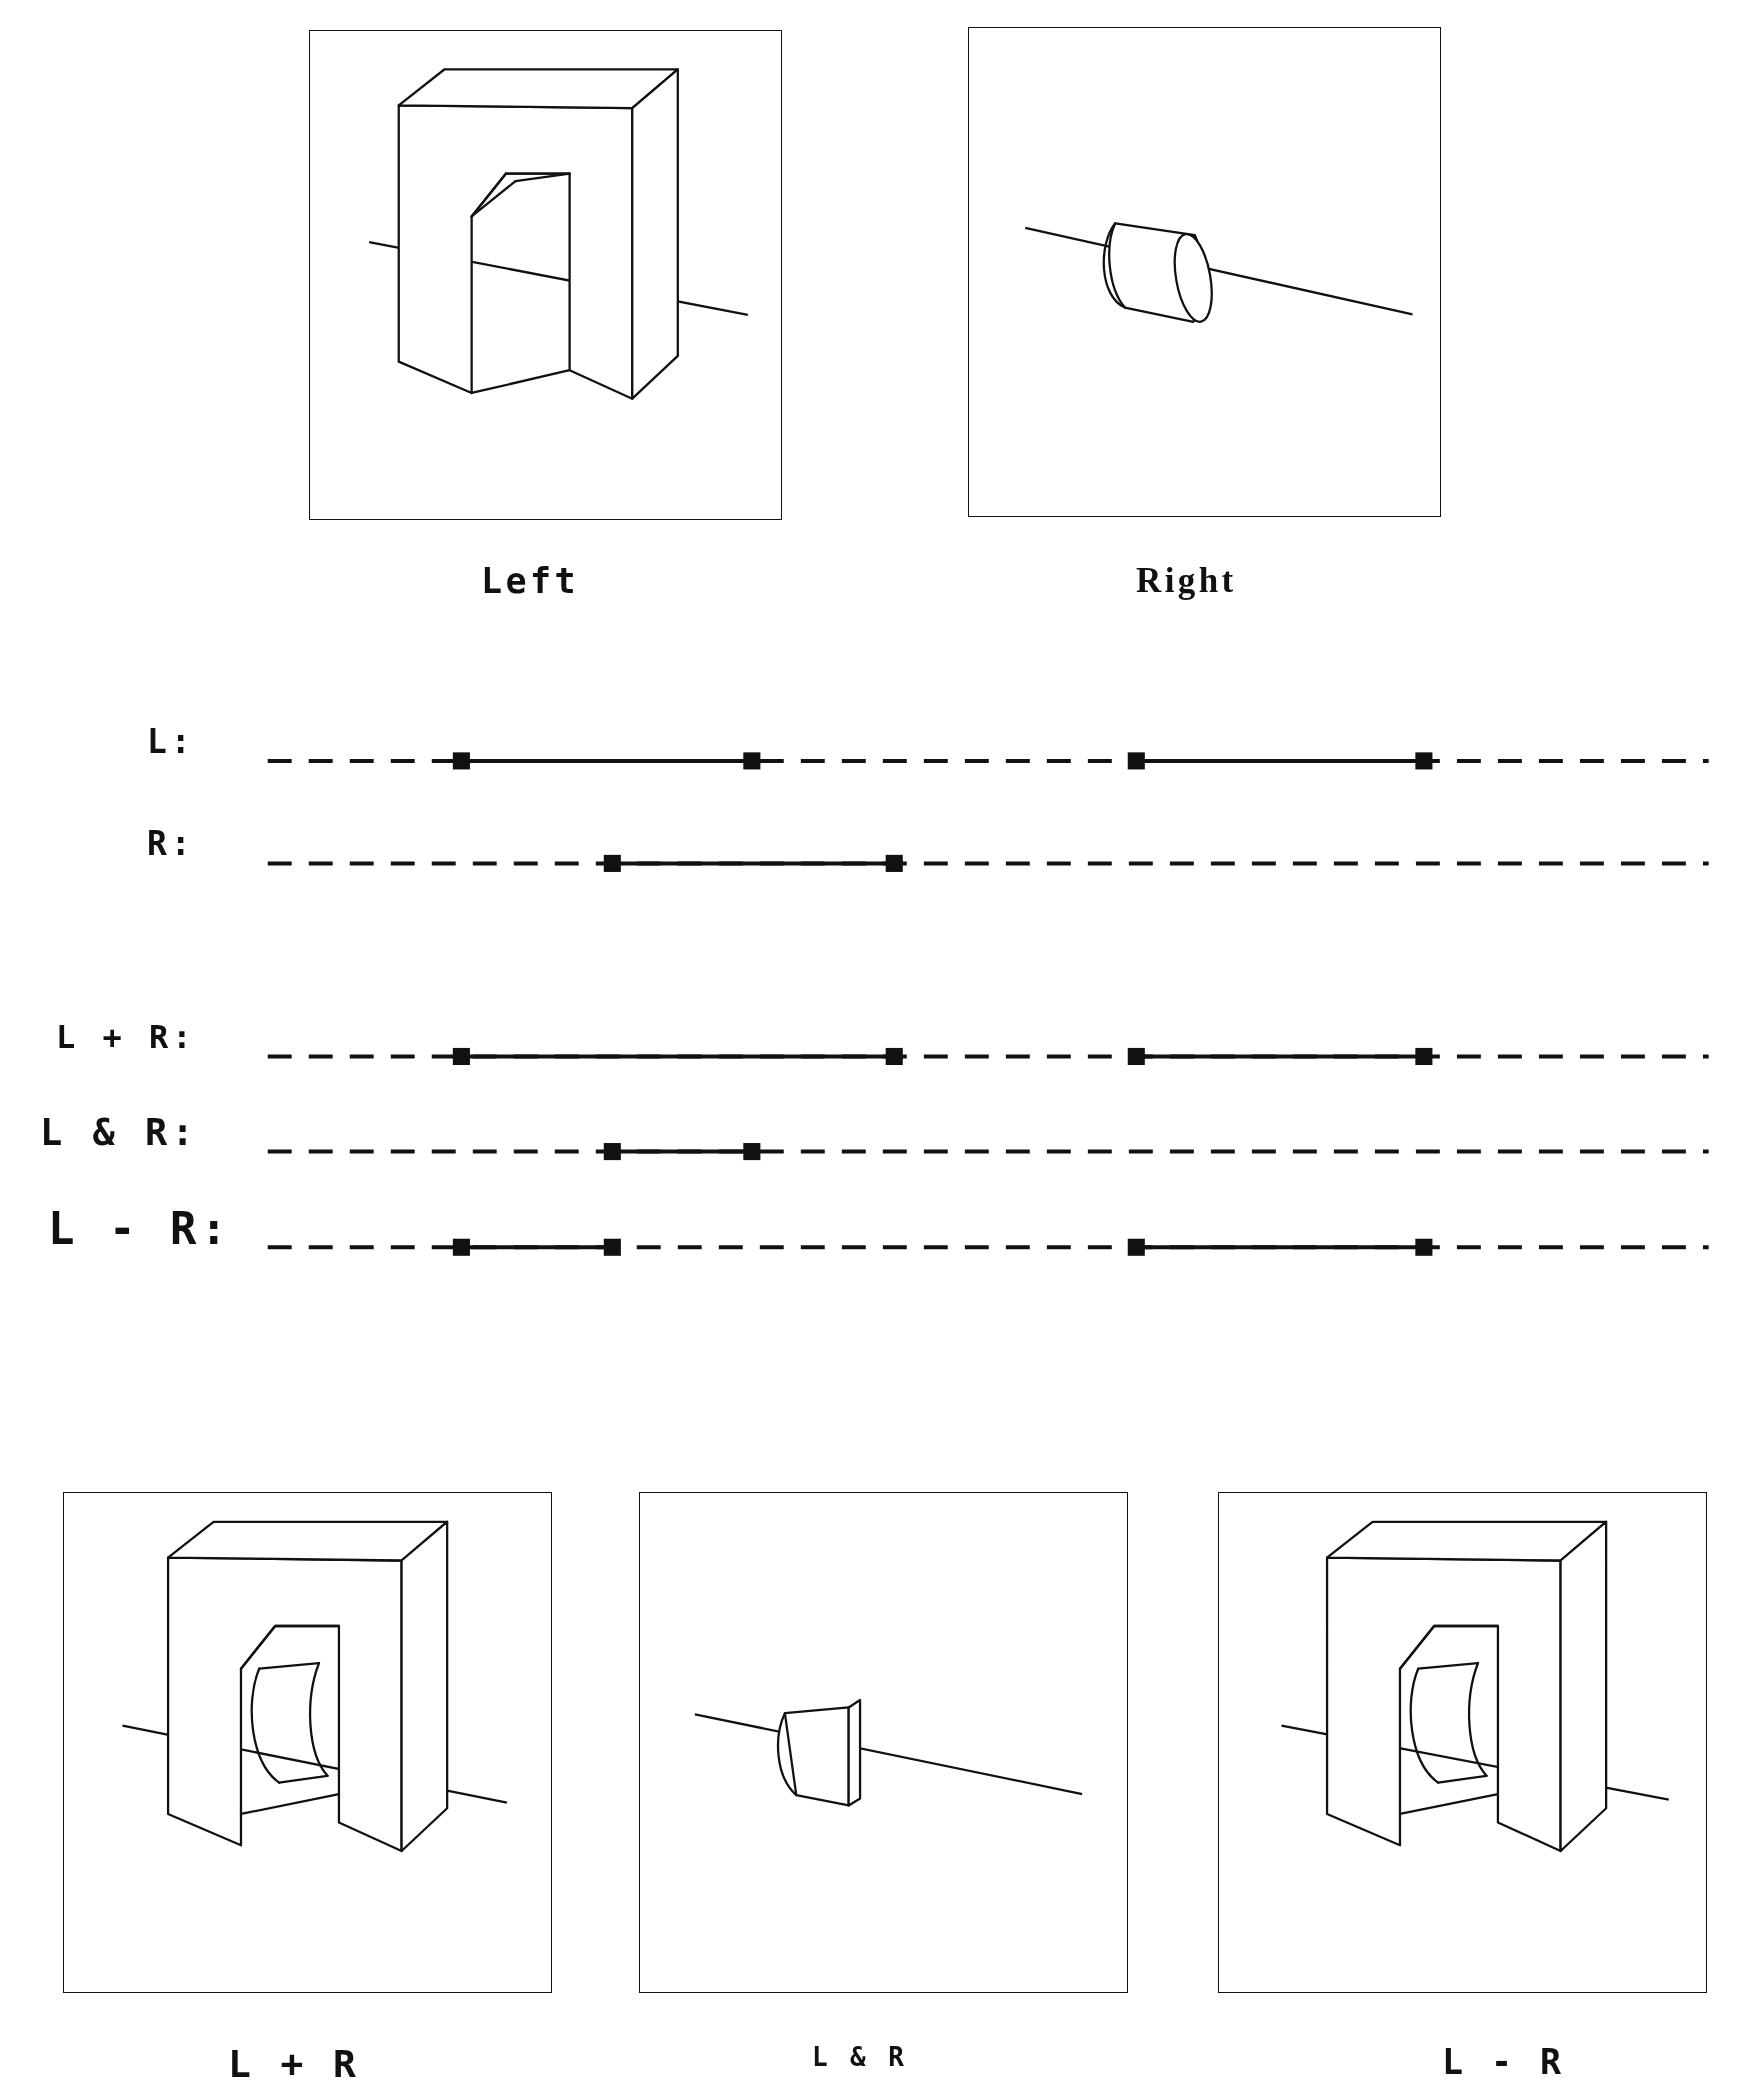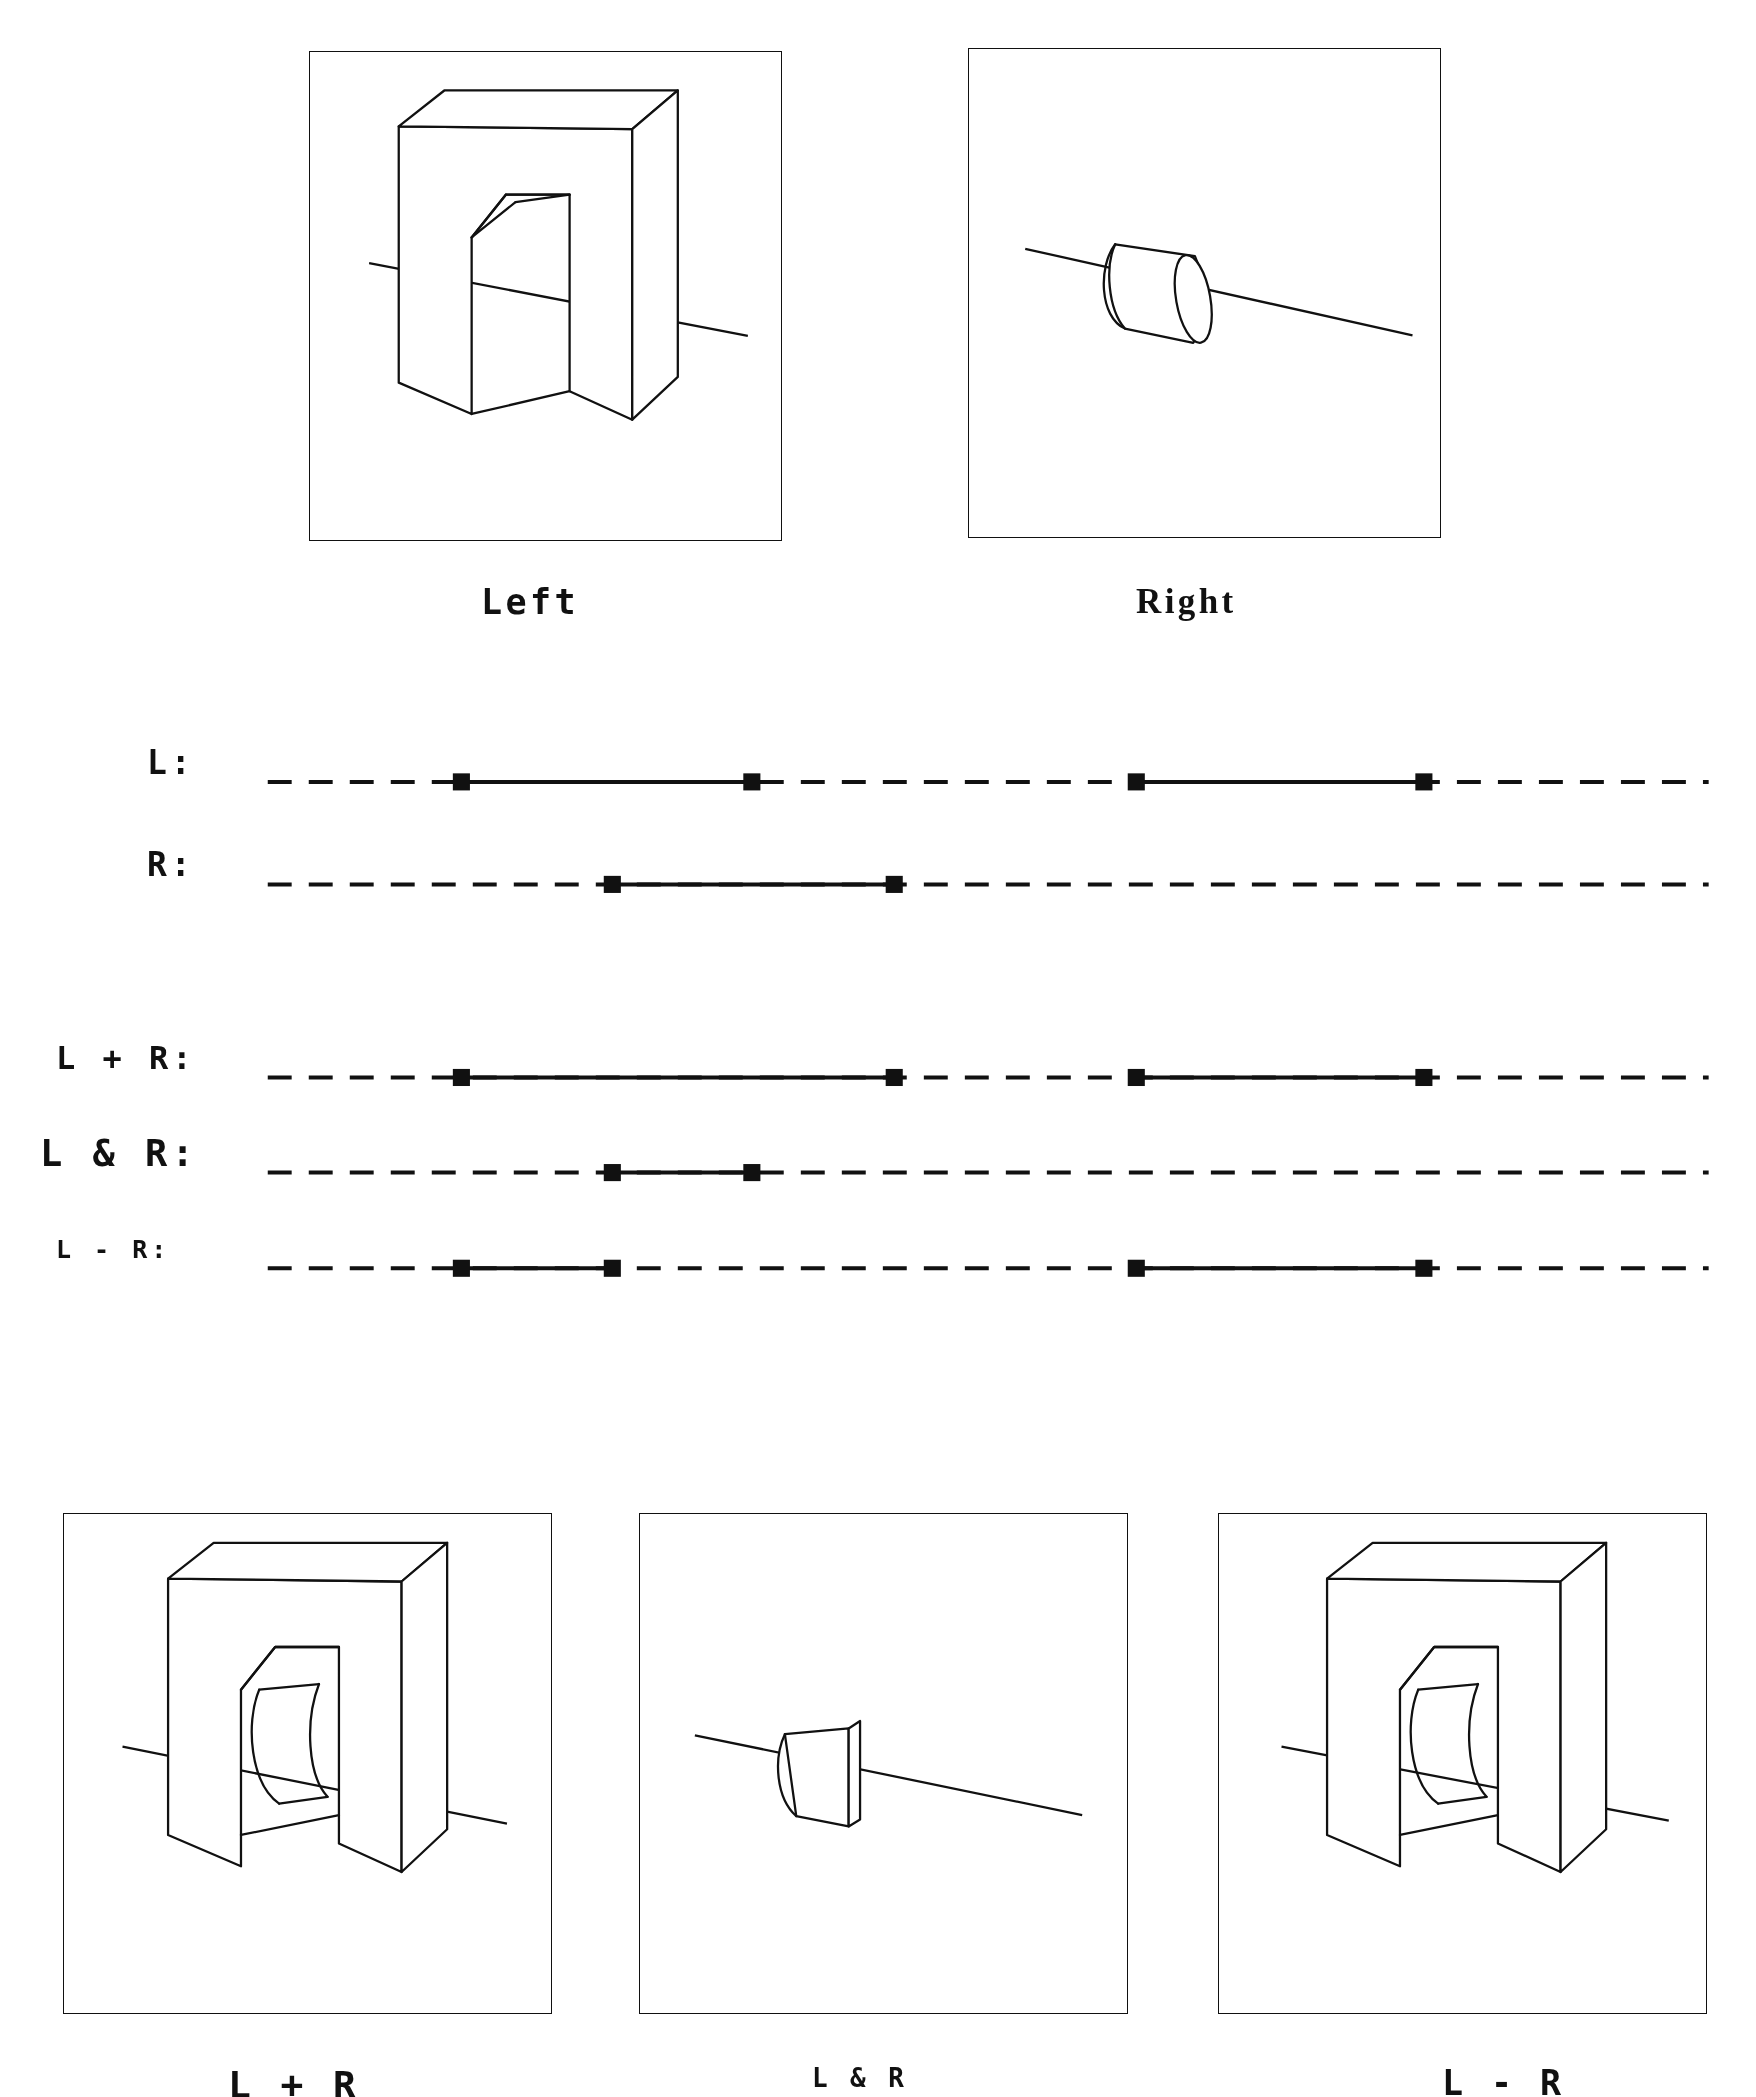--- a/index.html
+++ b/index.html
@@ -13,21 +13,20 @@
     position: relative;
     font-family: "DejaVu Sans Mono", monospace;
     color: #000000;
     overflow: hidden;
   }
   .page {
     position: absolute;
     left: 0; top: 0;
     width: 1756px;
     height: 1873px;
-    margin-top: 21px;
   }
   .panel {
     position: absolute;
     border: 1.7px solid #111;
     background: #fff;
     box-sizing: border-box;
   }
   .caption {
     position: absolute;
     font-family: "DejaVu Sans Mono", monospace;
@@ -120,21 +119,21 @@
 
     <path class="stroke" d="M 1958,392 C 1928,430 1930,520 1975,540"></path>
   </svg>
 
   <div class="caption" style="left:1136px; top:561px; font-size:35px;font-family:Liberation Serif, serif;">Right</div>
 
   <div class="ray-label" style="left:147px; top:741px; font-size:33px; transform:translateY(-50%);">L:</div>
   <div class="ray-label" style="left:147px; top:843px; font-size:33px; transform:translateY(-50%);">R:</div>
   <div class="ray-label" style="left:56px; top:1037px; font-size:32px; transform:translateY(-50%);">L + R:</div>
   <div class="ray-label" style="left:40px; top:1132px; font-size:37px; transform:translateY(-50%);">L &amp; R:</div>
-  <div class="ray-label" style="left:56px; top:1228px; font-size:25px; transform:translateY(-50%);">L - R:</div>
+  <div class="ray-label" style="left:48px; top:1228px; font-size:44px; transform:translateY(-50%);">L - R:</div>
 
   <svg class="art" width="1756" height="2097" viewBox="0 0 3083 3682">
 
     <g>
       <line class="dash" x1="470" y1="1336" x2="3000" y2="1336"></line>
       <line class="solid" x1="810" y1="1336" x2="1320" y2="1336"></line>
       <line class="solid" x1="1995" y1="1336" x2="2500" y2="1336"></line>
       <rect class="node" x="795" y="1321" width="30" height="30"></rect>
       <rect class="node" x="1305" y="1321" width="30" height="30"></rect>
       <rect class="node" x="1980" y="1321" width="30" height="30"></rect>

